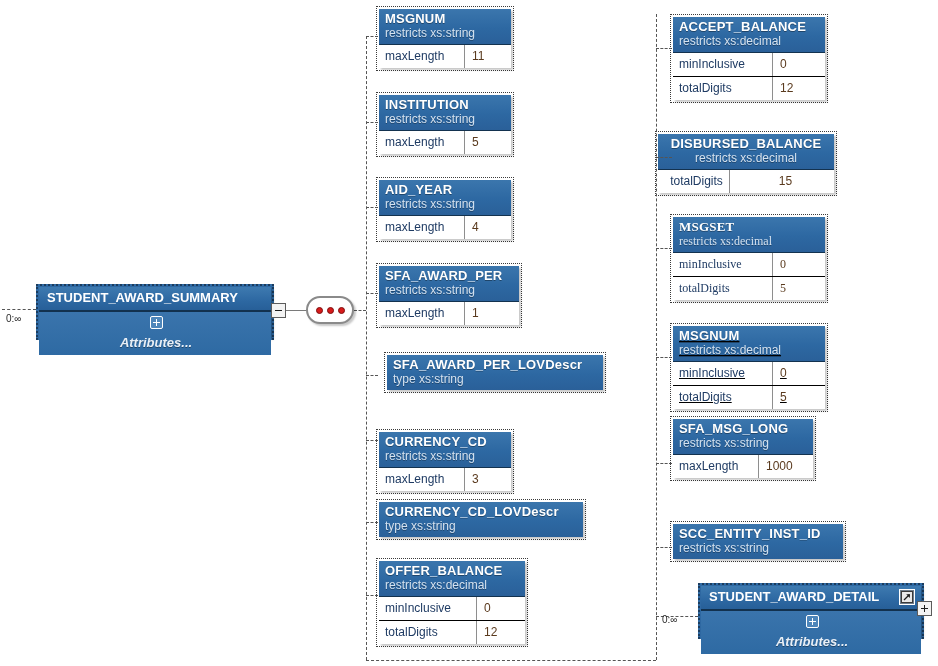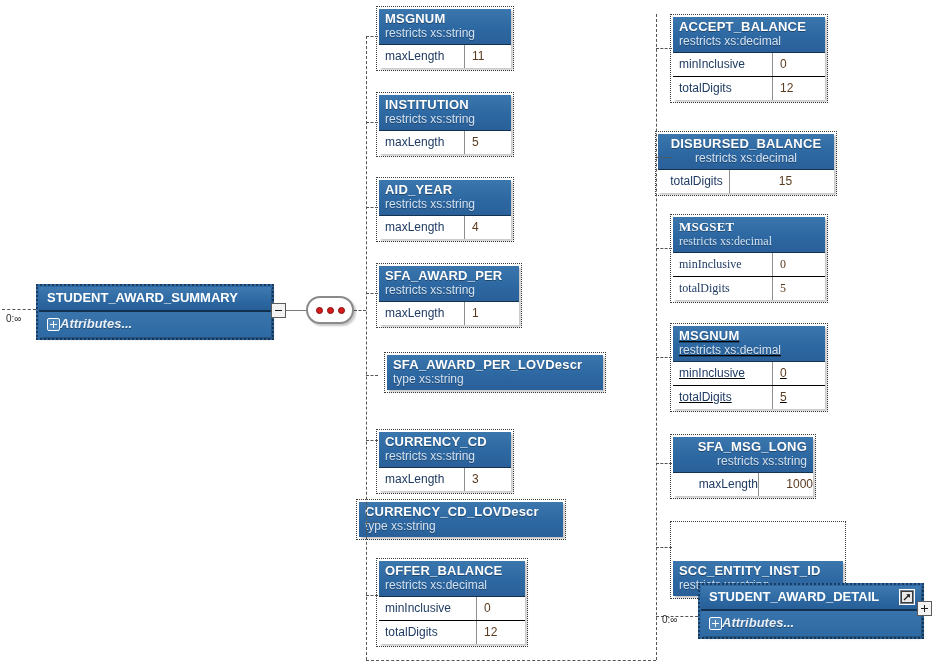--- a/index.html
+++ b/index.html
@@ -111,21 +111,23 @@
     white-space: nowrap;
     display: flex;
     align-items: center;
     justify-content: space-between;
   }
   .elem-body {
     box-sizing: border-box;
     background-image: linear-gradient(180deg, #3a74ac 0%, #2e6aa3 100%);
     padding: 4px 6px 5px 8px;
     display: flex;
-    align-items: flex-end;
+    align-items: center;
+    gap: 6px;
+    flex-direction: column;
   }
   .attr-label {
     font-style: italic;
     font-weight: bold;
     font-size: 13px;
     color: #e8eff7;
     text-shadow: 0 1px 0 rgba(0,0,0,0.35);
   }
 
   
@@ -362,21 +364,21 @@
       </div>
       <div class="facets">
         <div class="facet-row">
           <div class="facet-key" style="width:86px;">maxLength</div>
           <div class="facet-val">3</div>
         </div>
       </div>
     </div>
   </div>
 
-  <div class="node" style="left:356px; top:499px; width:210px;">
+  <div class="node" style="left:376px; top:499px; width:210px;">
     <div class="node-inner">
       <div class="hdr" style="border-bottom:none;">
         <div class="hdr-name">CURRENCY_CD_LOVDescr</div>
         <div class="hdr-type">type  xs:string</div>
       </div>
     </div>
   </div>
 
   <div class="node" style="left:376px; top:558px; width:152px;">
     <div class="node-inner">
@@ -462,38 +464,38 @@
           <div class="facet-val">0</div>
         </div>
         <div class="facet-row">
           <div class="facet-key" style="width:100px;">totalDigits</div>
           <div class="facet-val">5</div>
         </div>
       </div>
     </div>
   </div>
 
-  <div class="node" style="left:670px; top:434px; width:146px;text-align:right;">
+  <div class="node" style="left:670px; top:416px; width:146px;">
     <div class="node-inner">
       <div class="hdr">
         <div class="hdr-name">SFA_MSG_LONG</div>
         <div class="hdr-type">restricts  xs:string</div>
       </div>
       <div class="facets">
         <div class="facet-row">
           <div class="facet-key" style="width:86px;">maxLength</div>
           <div class="facet-val">1000</div>
         </div>
       </div>
     </div>
   </div>
 
   <div class="node" style="left:670px; top:521px; width:176px;">
     <div class="node-inner">
-      <div class="hdr" style="border-bottom:none;margin-top:37px;">
+      <div class="hdr" style="border-bottom:none;">
         <div class="hdr-name">SCC_ENTITY_INST_ID</div>
         <div class="hdr-type">restricts  xs:string</div>
       </div>
     </div>
   </div>
 
   <div class="card" style="left:662px; top:614px;">0:∞</div>
 
   <div class="elem" style="left:698px; top:583px; width:226px; height:56px;">
     <div class="elem-inner">

